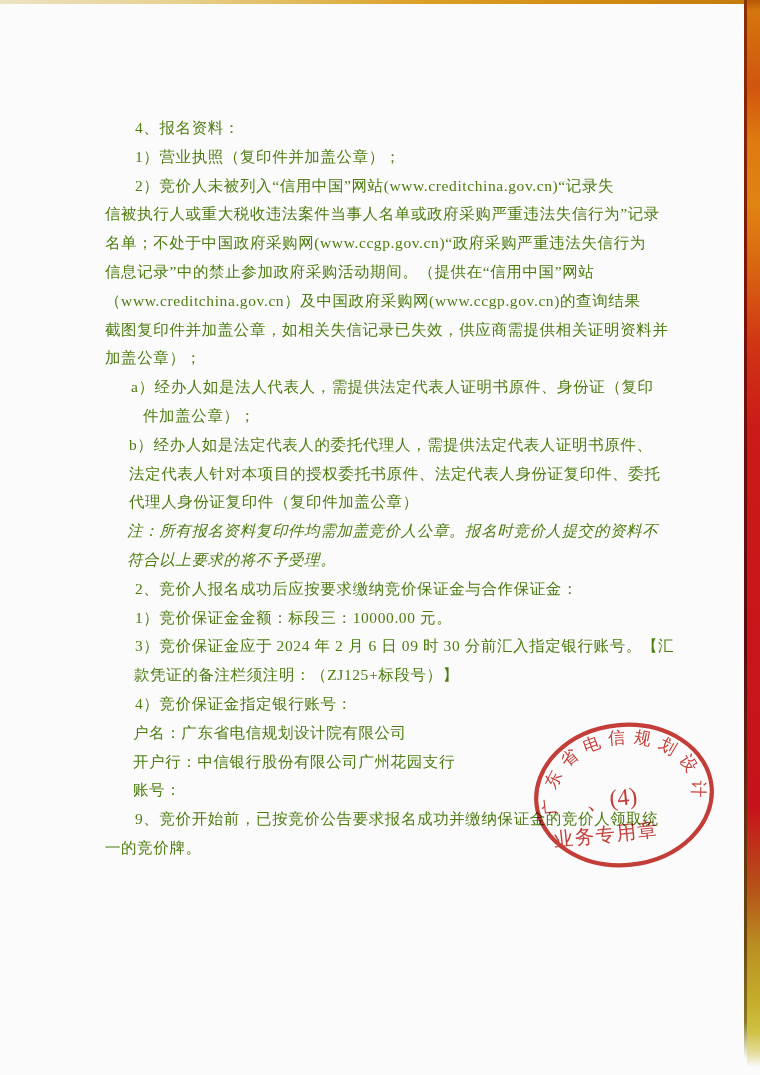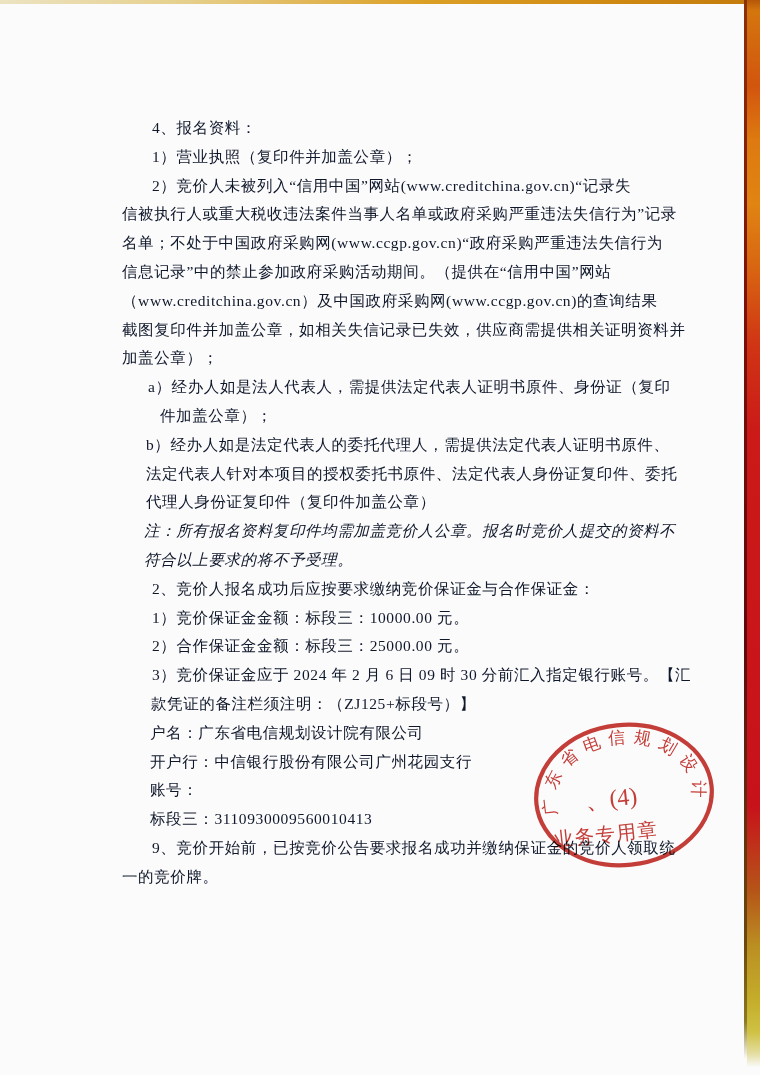--- a/index.html
+++ b/index.html
@@ -24,23 +24,23 @@
       #e4dda0 98%,#fbfbfc 99.3%,#fbfbfc 100%);
   }
   .scan-right-band-edge{
     position:absolute;right:13px;top:0;width:3px;height:1075px;
     background:linear-gradient(to bottom,
       #8a3206 0%,#7a1008 30%,#5c0a0e 60%,#6a4a0e 88%,
       #8a7a22 95%,rgba(138,122,34,0) 98.5%);
   }
   
   .text-block{
-    position:absolute;left:122px;top:114px;width:612px;
+    position:absolute;left:105px;top:114px;width:612px;
     font-size:15.5px;line-height:28.8px;letter-spacing:0.6px;
-    color:#0f172a;
+    color:#4d7c0f;
   }
   .text-block p{margin:0;white-space:pre-line;}
   .i30{text-indent:30px;}
   .i28{text-indent:28px;}
   .hang-a{padding-left:38px;text-indent:-12px;}
   .h24{padding-left:24px;}
   .h22{padding-left:22px;font-style:italic;}
   .h29{padding-left:29px;text-indent:1px;}
   
   .seal{
@@ -71,27 +71,26 @@
 加盖公章）；</p>
     <p class="hang-a">a）经办人如是法人代表人，需提供法定代表人证明书原件、身份证（复印
 件加盖公章）；</p>
     <p class="h24">b）经办人如是法定代表人的委托代理人，需提供法定代表人证明书原件、
 法定代表人针对本项目的授权委托书原件、法定代表人身份证复印件、委托
 代理人身份证复印件（复印件加盖公章）</p>
     <p class="h22">注：所有报名资料复印件均需加盖竞价人公章。报名时竞价人提交的资料不
 符合以上要求的将不予受理。</p>
     <p class="i30">2、竞价人报名成功后应按要求缴纳竞价保证金与合作保证金：</p>
     <p class="i30">1）竞价保证金金额：标段三：10000.00 元。</p>
-    <p class="i30">2）合作保证金金额：标段三：25000.00 元。</p>
     <p class="h29">3）竞价保证金应于 2024 年 2 月 6 日 09 时 30 分前汇入指定银行账号。【汇
 款凭证的备注栏须注明：（ZJ125+标段号）】</p>
+    <p class="i30">4）竞价保证金指定银行账号：</p>
     <p class="i28">户名：广东省电信规划设计院有限公司</p>
     <p class="i28">开户行：中信银行股份有限公司广州花园支行</p>
     <p class="i28">账号：</p>
-    <p class="i28">标段三：3110930009560010413</p>
     <p class="i30">9、竞价开始前，已按竞价公告要求报名成功并缴纳保证金的竞价人领取统
 一的竞价牌。</p>
   </div>
 
   <svg class="seal" width="210" height="170" viewBox="-105 -85 210 170">
     <defs>
       <path id="sealArc" d="M -65.6 16.1 A 69 52 0 1 1 65.6 16.1" fill="none"></path>
     </defs>
     <ellipse cx="0" cy="0" rx="88" ry="70" fill="none" stroke-width="4.2" stroke="#c0241d"></ellipse>
     <text font-size="17" letter-spacing="7.5" fill="#c0241d">

